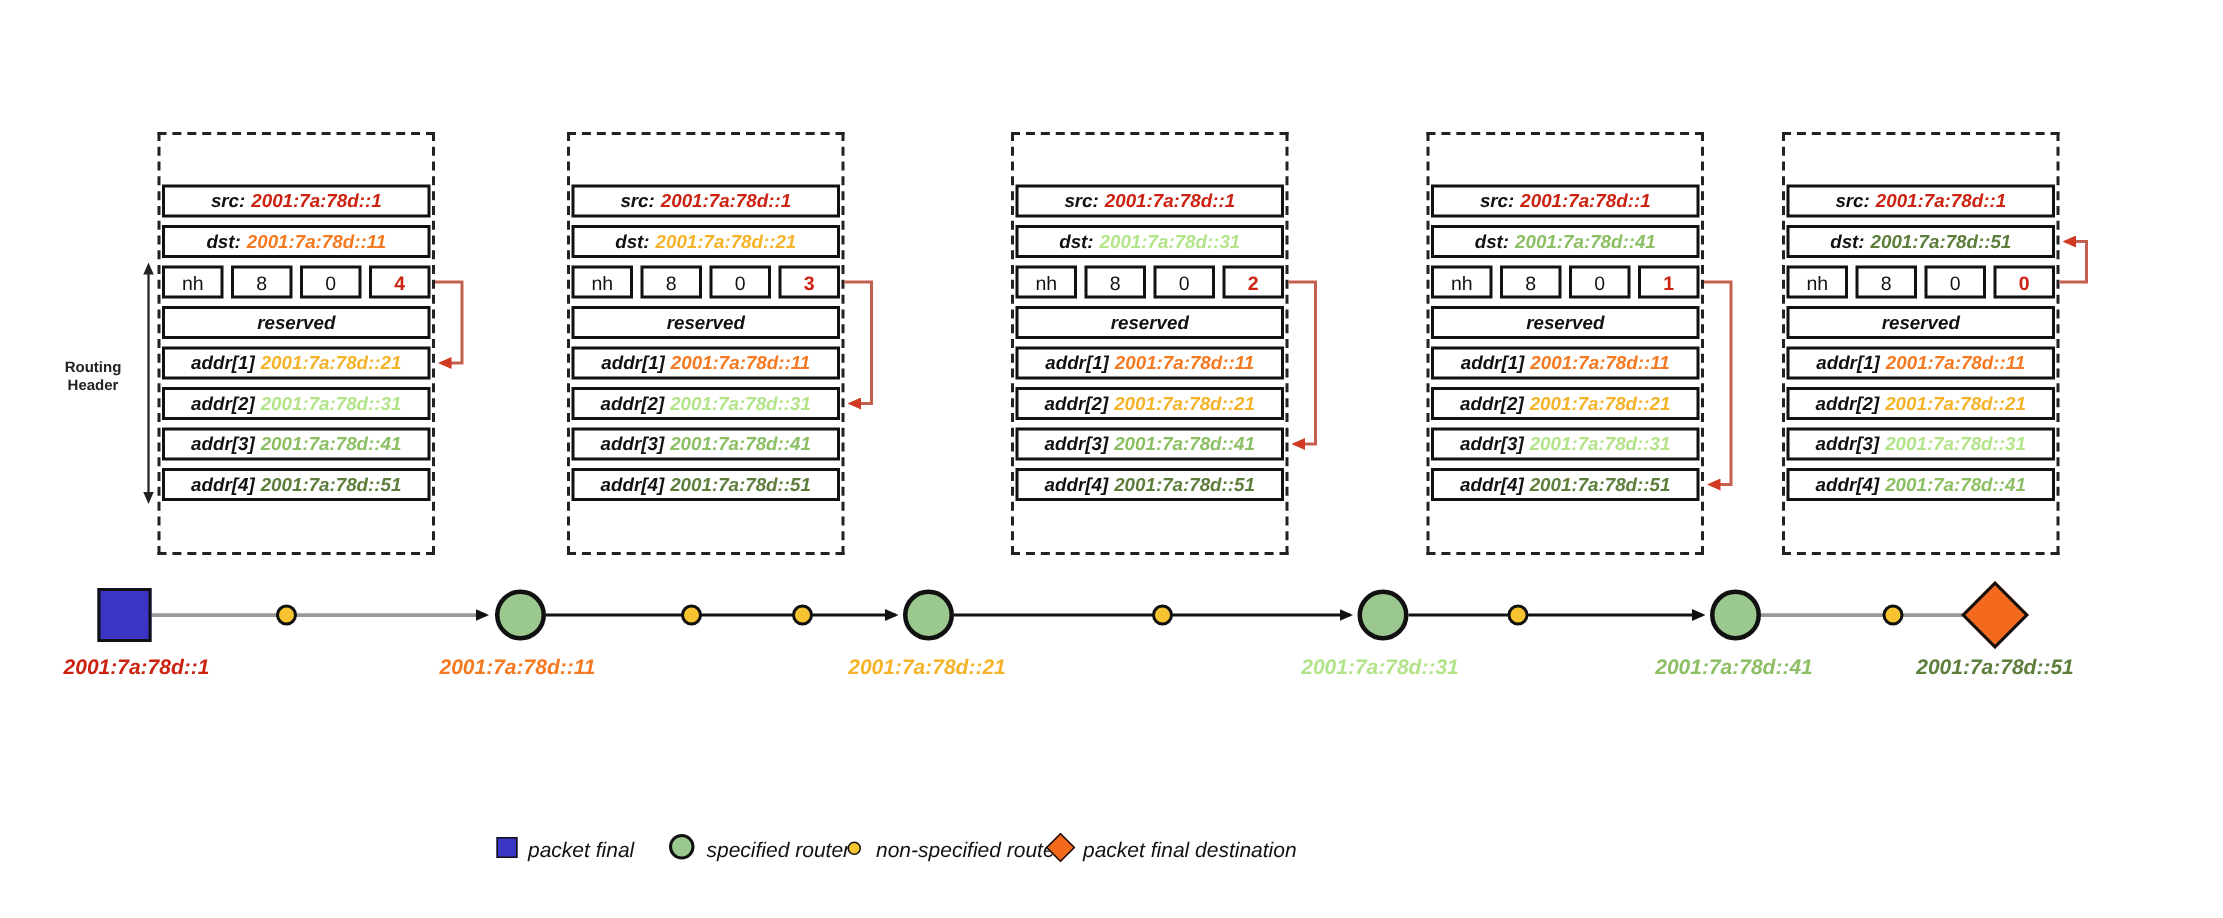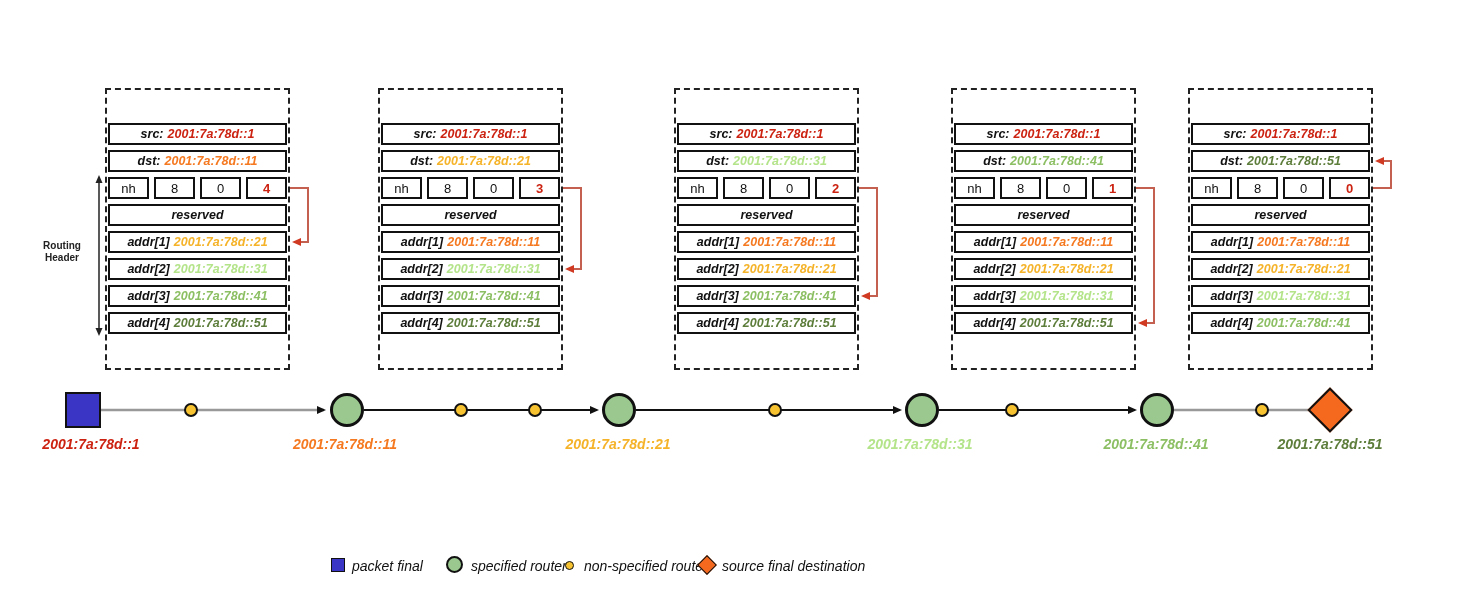--- a/index.html
+++ b/index.html
@@ -303,15 +303,15 @@
   <div class="nodelabel" style="left: 1071px; color: rgb(140, 191, 99);">2001:7a:78d::41</div>
   <div class="nodelabel" style="left: 1245px; color: rgb(93, 125, 59);">2001:7a:78d::51</div>
 
   <div class="lg-square"></div>
   <div class="legend-label" style="left:352px">packet final</div>
   <div class="lg-circle"></div>
   <div class="legend-label" style="left:471px">specified router</div>
   <div class="lg-dot"></div>
   <div class="legend-label" style="left:584px">non-specified router</div>
   <div class="lg-diamond"></div>
-  <div class="legend-label" style="left:722px">source final destination</div>
+  <div class="legend-label" style="left:722px">packet final destination</div>
 
 </div>
 
 </body></html>

